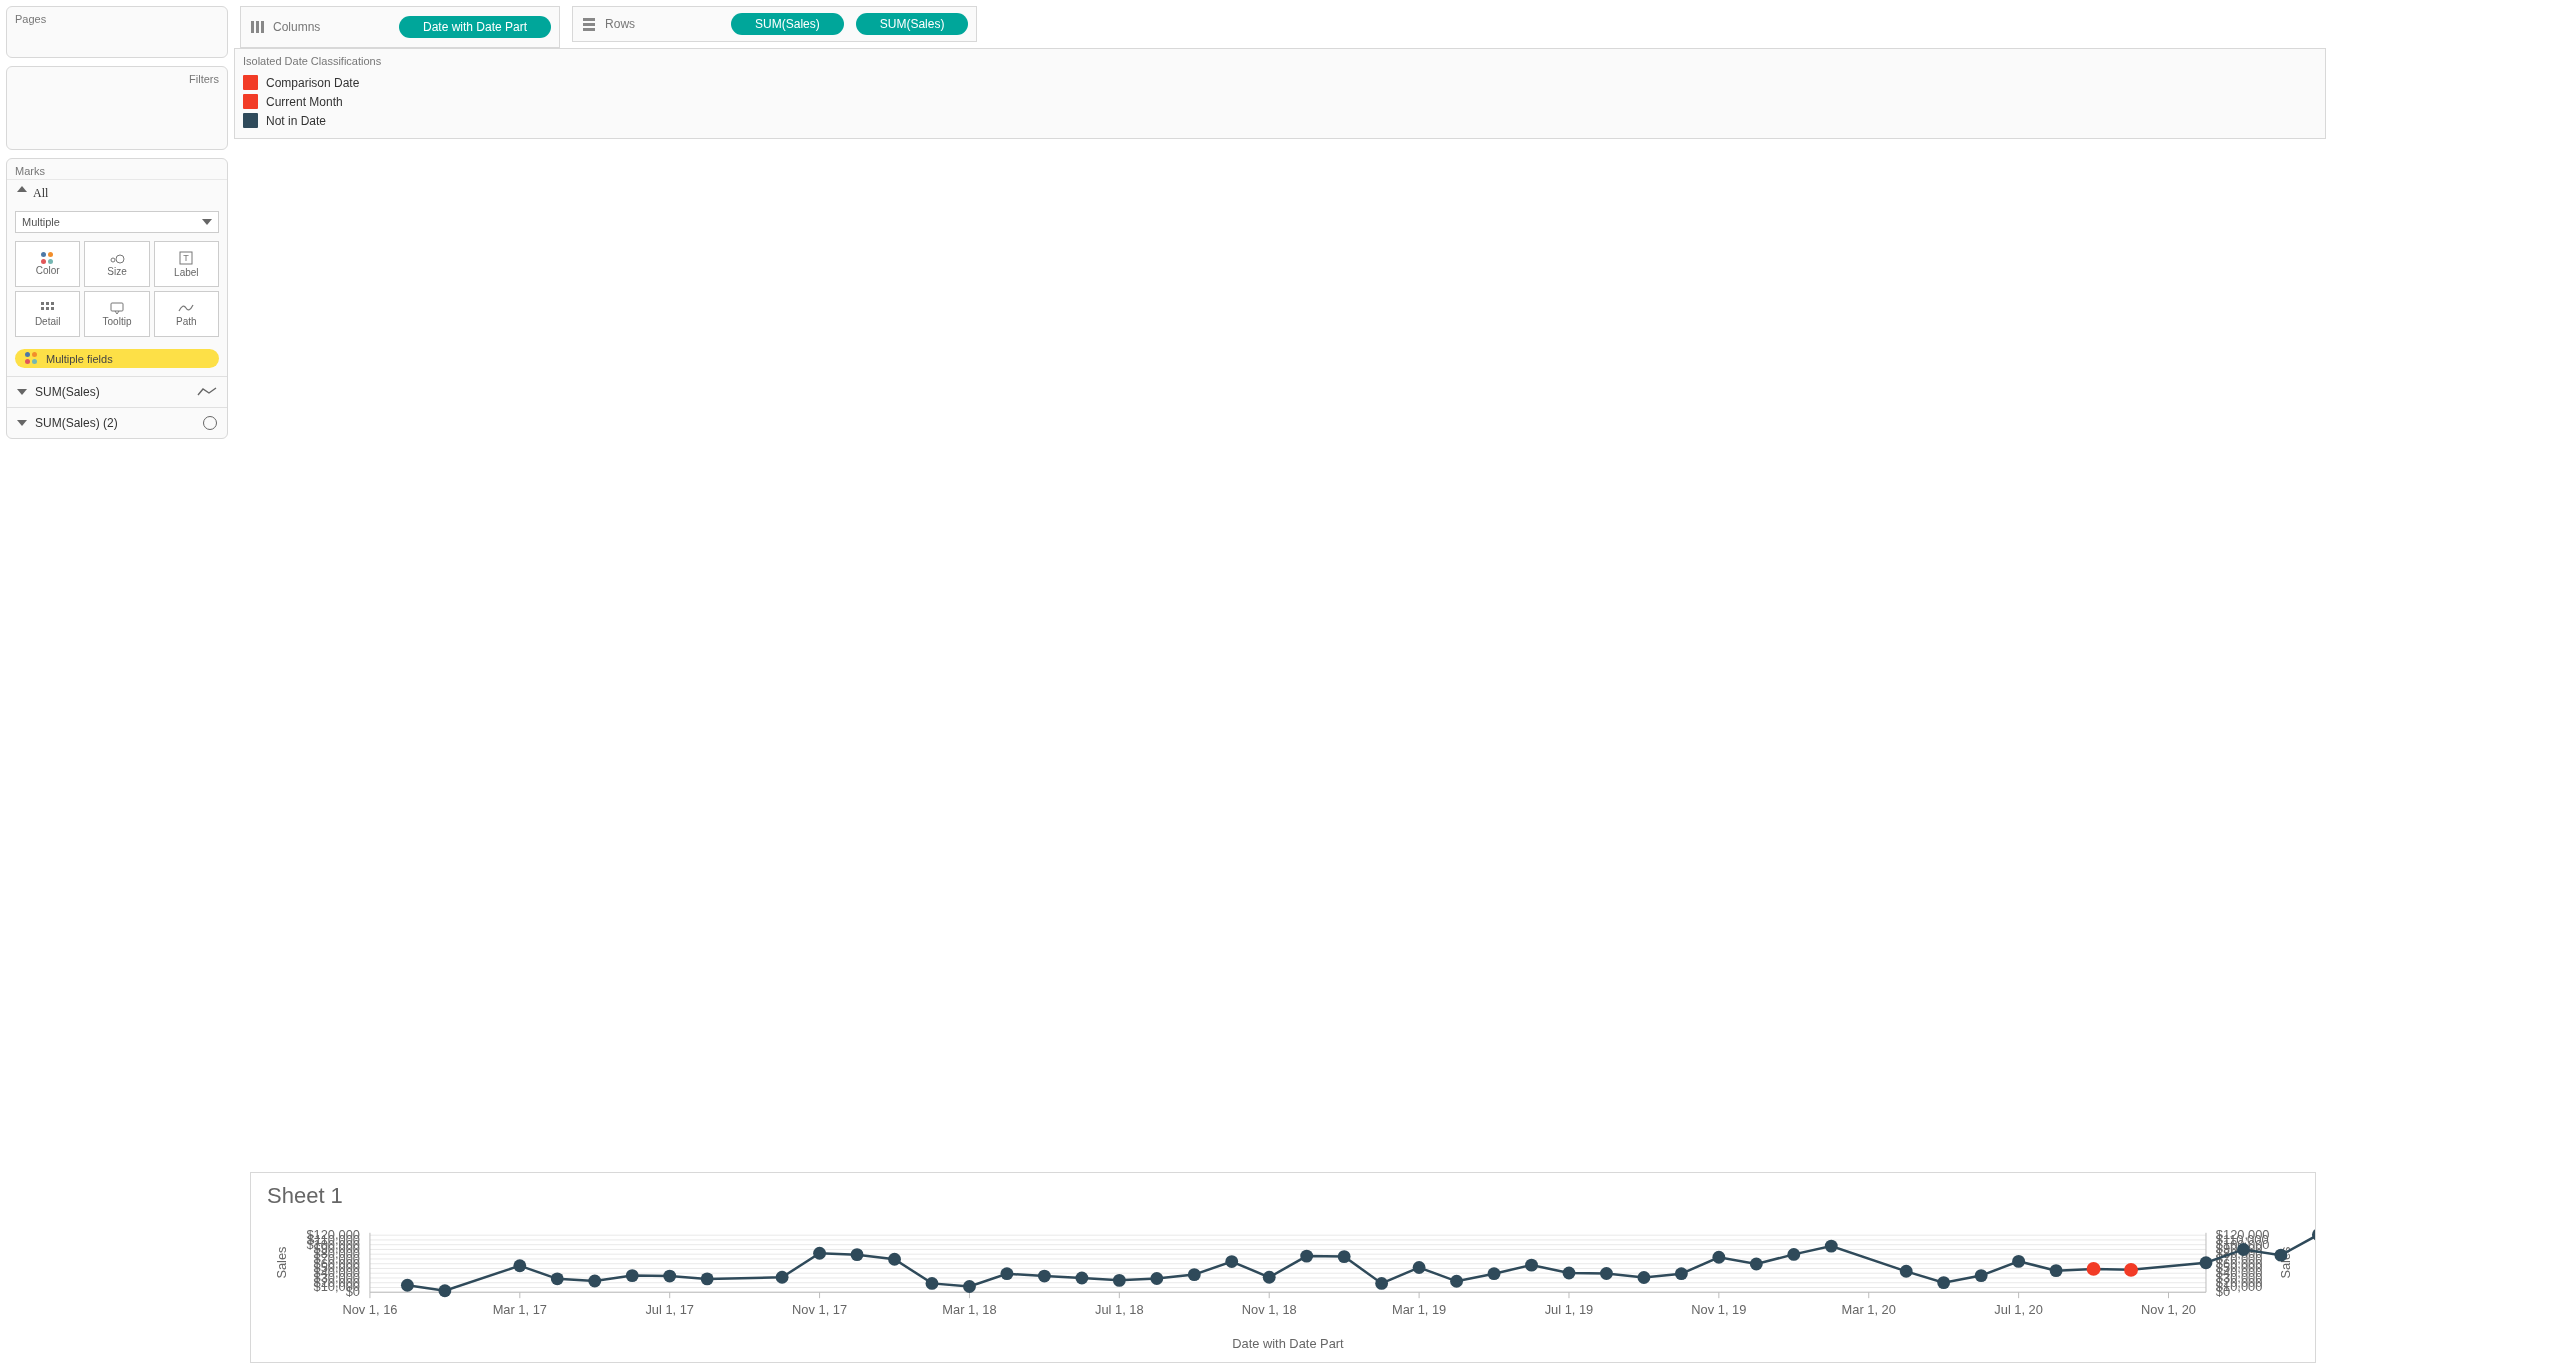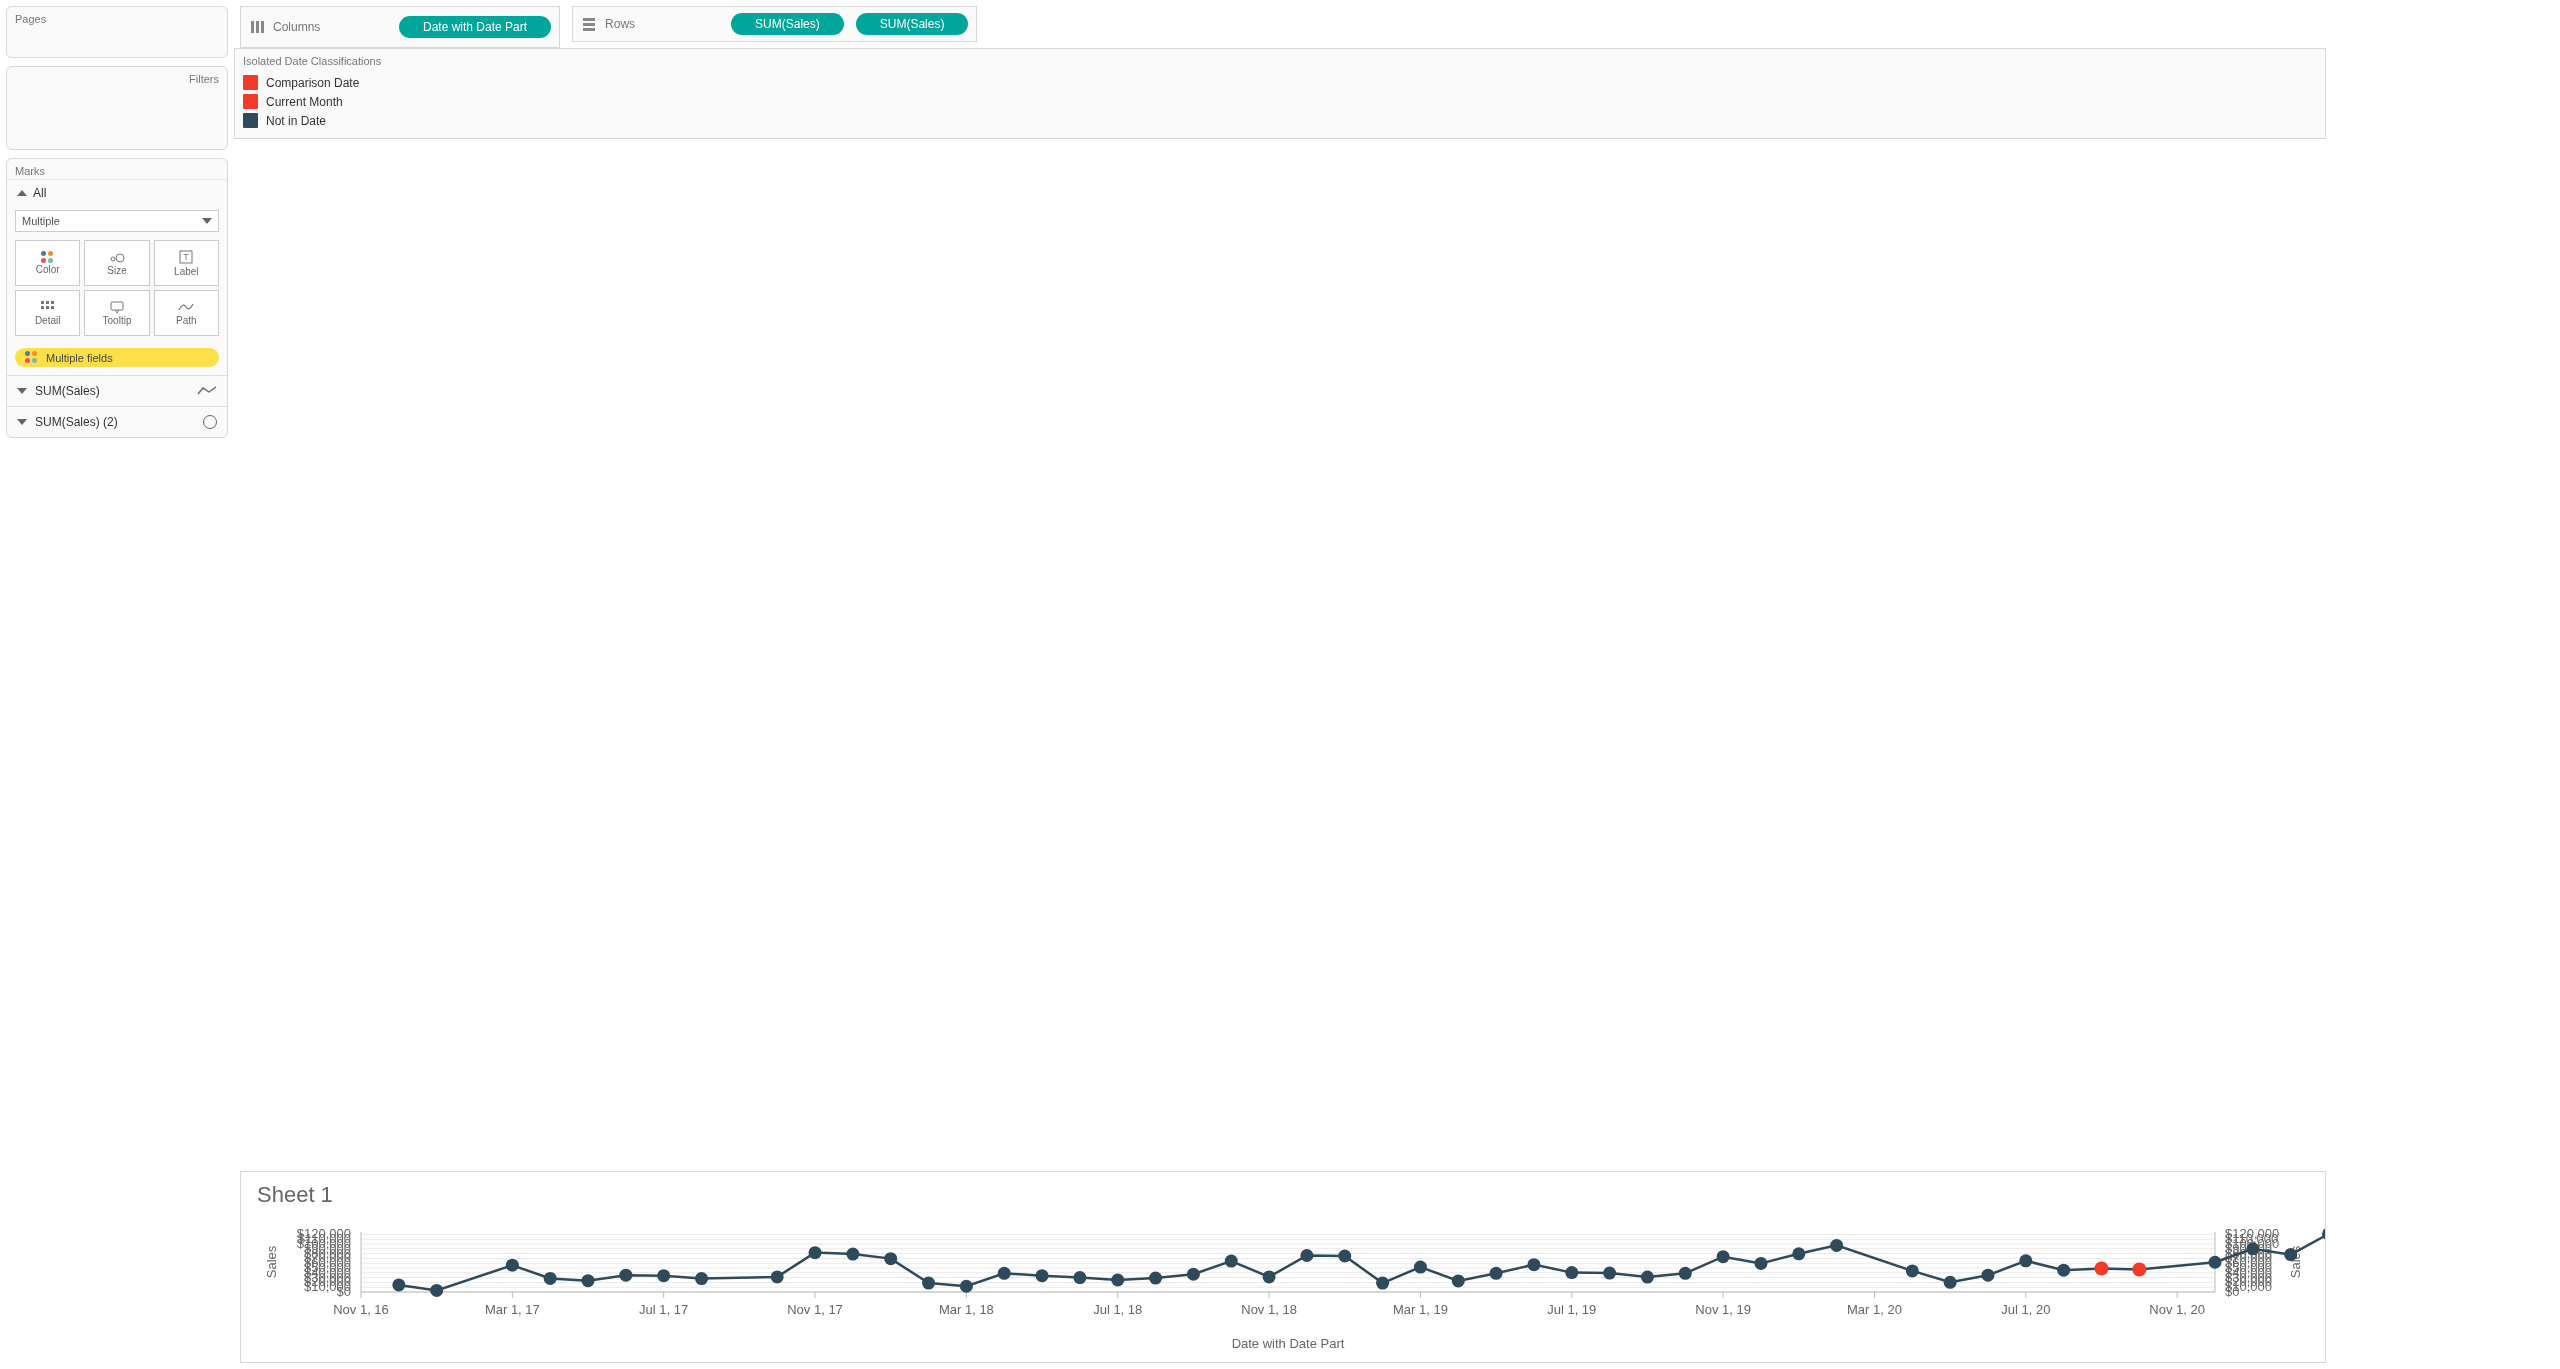--- a/index.html
+++ b/index.html
@@ -36,23 +36,23 @@
   .panel-title {
     color: #777;
     font-size: 11px;
     padding-bottom: 2px;
   }
   .panel-empty { height: 52px; }
   .panel-filters { height: 84px; text-align: right; }
   .marks-panel { padding: 0; }
   .marks-title { padding: 6px 8px 2px; color:#777; }
   .marks-row {
-    display:flex; align-items:center; gap:6px; padding: 6px 10px;
+    display:flex; align-items:flex-start; gap:6px; padding: 6px 10px;
     border-top: 1px solid #e8e8e8;
-    font-size: 12px; color:#333;
+    font-size: 12px; color:#333;font-family:Liberation Serif, serif;
   }
   .caret { display:inline-block; width:0; height:0; border-left:5px solid transparent; border-right:5px solid transparent; }
   .caret-up { border-bottom: 6px solid #666; }
   .caret-down-s { border-top: 6px solid #666; }
   .mark-type-select {
     margin: 4px 8px 8px; border:1px solid #ccc; background:#fff;
     font-size:11px; padding:4px 6px; display:flex; align-items:center;
     justify-content:space-between; width: calc(100% - 16px);
   }
   .mark-btn-grid {
@@ -102,21 +102,21 @@
     background:#00a69a; color:#fff; border-radius: 14px;
     padding: 4px 24px; font-size:12px; white-space:nowrap;
   }
   .pill + .pill { margin-left: 2px; }
 
   
   .main-area {
     grid-column: 2;
     display:flex; flex-direction:column;
     border:1px solid #d8d8d8;
-    margin: 0 6px 6px;
+    margin: 0 16px 6px;
     background:#fff;
     position:relative;
   }
   .sheet-title {
     font-size: 22px; color:#666; padding: 10px 16px 4px;
     font-weight:400;
   }
   .chart-zone {
     flex:1; position:relative;
   }

